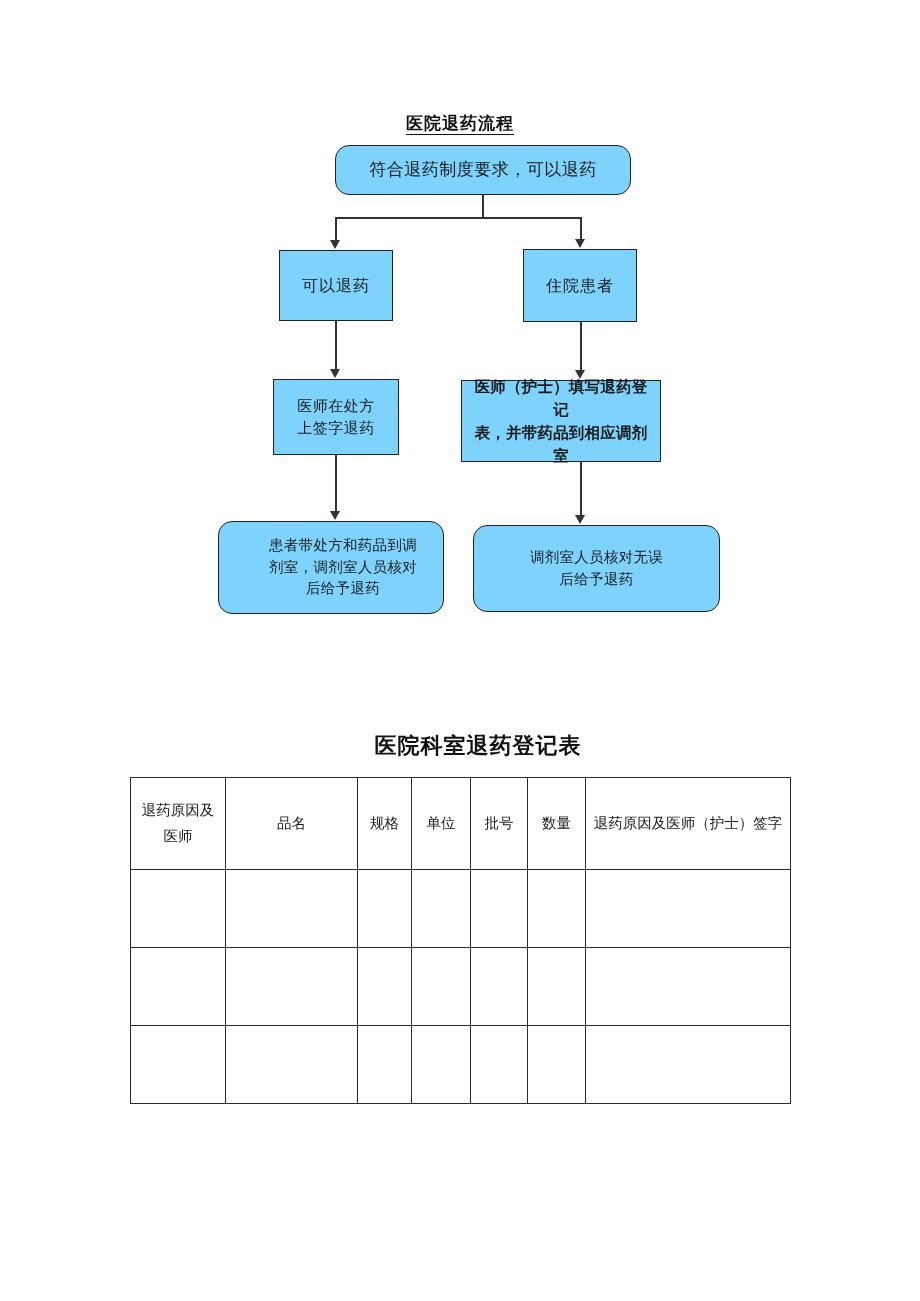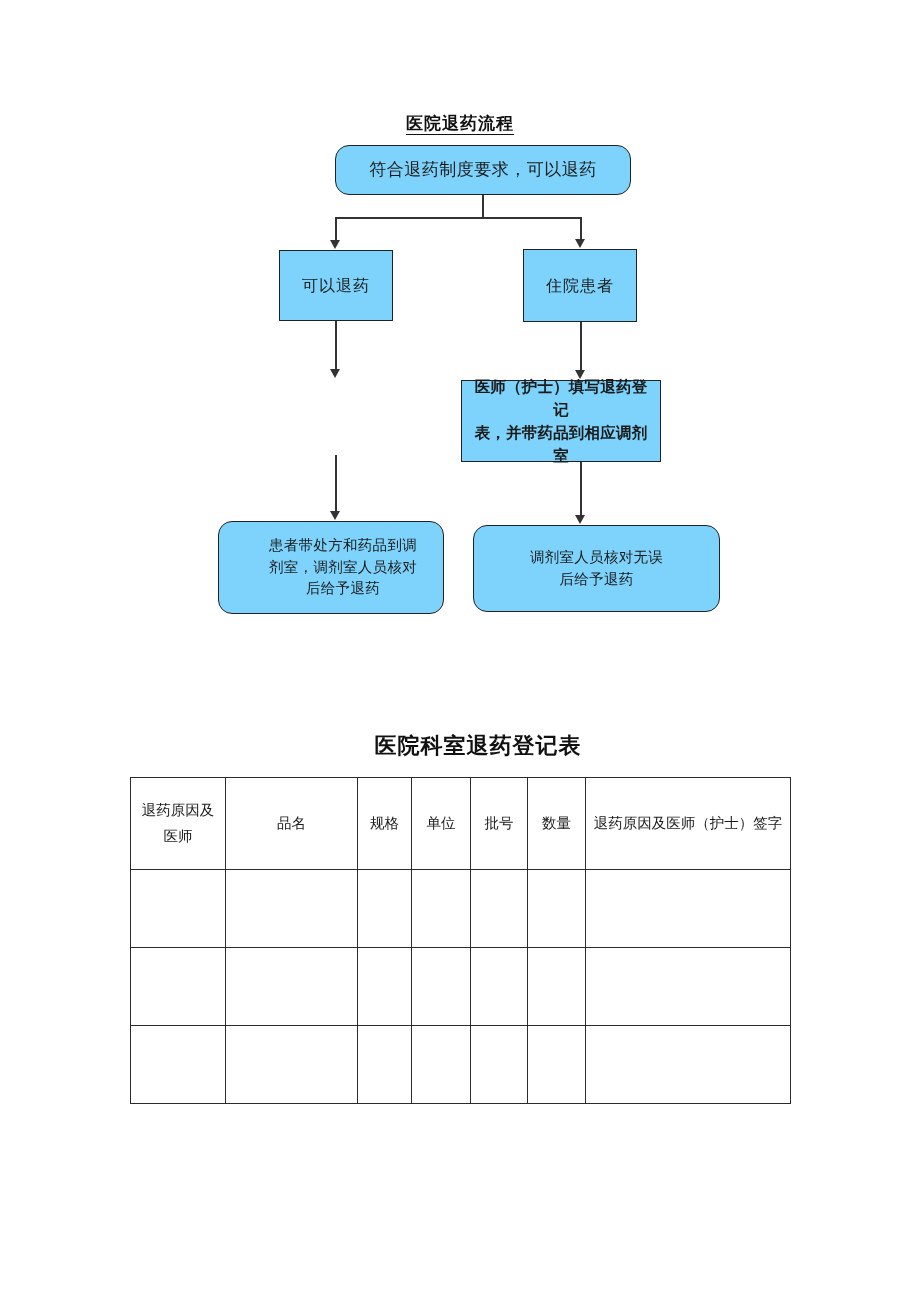--- a/index.html
+++ b/index.html
@@ -161,20 +161,24 @@
   <div class="node" id="node-inpatient">
     <span class="label">住院患者</span>
   </div>
 
   <div class="conn v" style="left:335px; top:321px; height:49px;"></div>
   <div class="arrowhead" style="left:330px; top:369px;"></div>
 
   <div class="conn v" style="left:580px; top:322px; height:48px;"></div>
   <div class="arrowhead" style="left:575px; top:370px;"></div>
 
+  <div class="node" id="node-doctor-sign">
+    <span class="label" style="white-space:pre-line;">医师在处方
+上签字退药</span>
+  </div>
   <div class="node" id="node-fill-form">
     <span class="label" style="white-space:pre-line;">医师（护士）填写退药登记
 表，并带药品到相应调剂室</span>
   </div>
 
   <div class="conn v" style="left:335px; top:455px; height:57px;"></div>
   <div class="arrowhead" style="left:330px; top:511px;"></div>
 
   <div class="conn v" style="left:580px; top:462px; height:54px;"></div>
   <div class="arrowhead" style="left:575px; top:515px;"></div>

